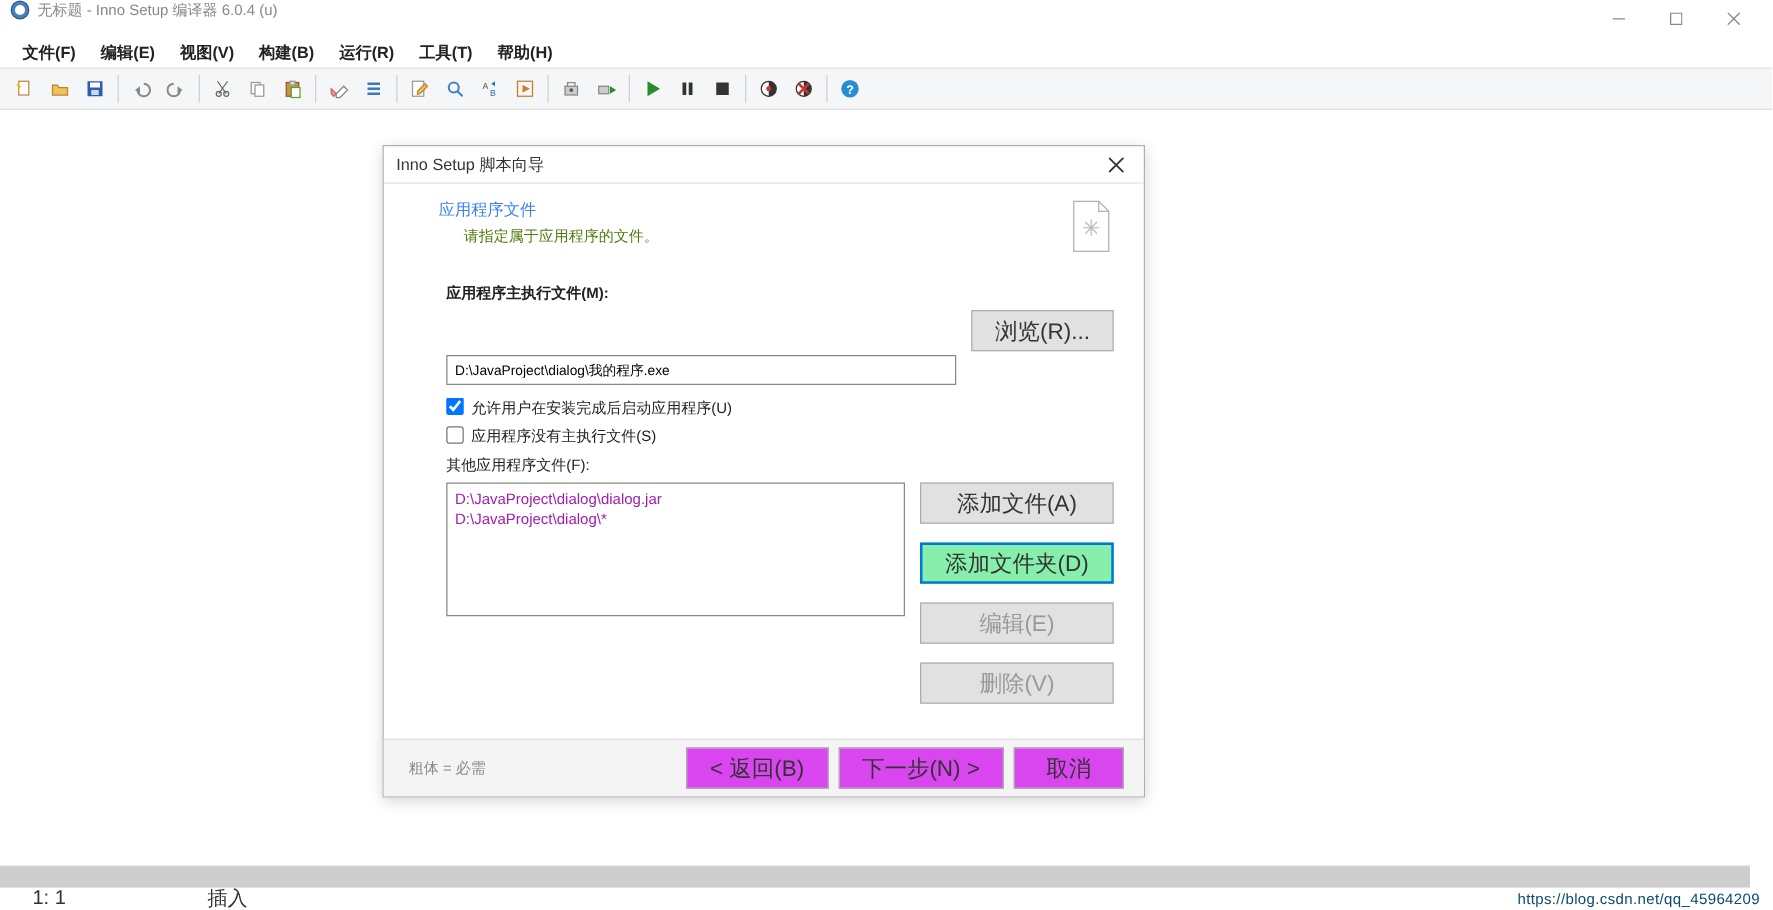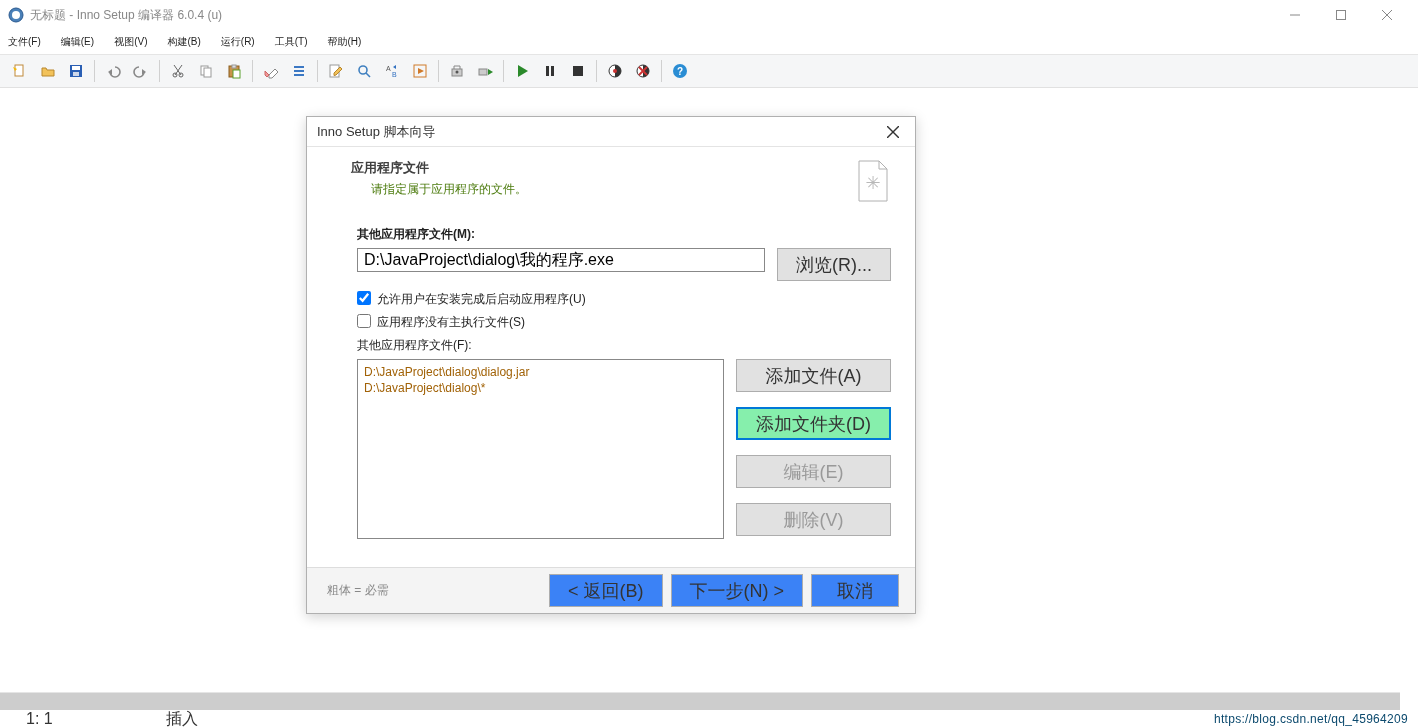--- a/index.html
+++ b/index.html
@@ -1,25 +1,25 @@
 <!DOCTYPE html>
 <html><head>
 <meta charset="utf-8">
 <style>
 * { box-sizing: border-box; margin: 0; padding: 0; font-family: "Microsoft YaHei", "Segoe UI", Tahoma, sans-serif; }
 body { background: #fff; font-size: 12px; overflow: hidden; width: 1418px; height: 728px; position: relative; }
 
-.titlebar { height: 30px; display: flex; align-items: center; padding: 0 8px; color: #888; }
+.titlebar { height: 30px; display: flex; align-items: flex-start; padding: 0 8px; color: #888; }
 .titlebar .app-icon { width: 16px; height: 16px; margin-right: 6px; }
 .titlebar .title-text { flex: 1; }
 .win-controls { display: flex; }
 .win-controls .wc { width: 46px; height: 30px; display: flex; align-items: center; justify-content: center; color: #888; }
 .win-controls .wc svg { width: 10px; height: 10px; }
 
-.menubar { height: 24px; display: flex; align-items: center; padding: 0 0; gap: 4px; color: #222; font-size: 10px; }
+.menubar { height: 24px; display: flex; align-items: center; padding: 0 10px; gap: 4px; color: #222; font-size: 13px; font-weight: bold; }
 .menubar .mi { padding: 2px 8px; }
 
 .toolbar { height: 34px; background: #f5f6f7; border-top: 1px solid #e5e5e5; border-bottom: 1px solid #e1e1e1; display: flex; align-items: center; padding: 0 6px; }
 .toolbar .tb { width: 24px; height: 24px; margin: 0 2px; display: flex; align-items: center; justify-content: center; }
 .toolbar .sep { width: 1px; height: 22px; background: #d0d0d0; margin: 0 4px; }
 .tb svg { width: 16px; height: 16px; }
 
 .workarea { position: absolute; left: 0; right: 0; top: 88px; bottom: 36px; background: #fff; }
 .scrollbar-h { position: absolute; left: 0; right: 18px; bottom: 18px; height: 18px; background: #f0f0f0; border-top: 1px solid #e5e5e5; }
 .scrollbar-h .thumb { position: absolute; left: 0; width: 100%; height: 100%; background: #cdcdcd; }
@@ -27,40 +27,40 @@
 .statusbar { position: absolute; left: 0; right: 0; bottom: 0; height: 18px; display: flex; align-items: center; padding: 0 26px; color: #333; font-size: 16px; }
 .statusbar .pos { width: 140px; }
 
 .dialog { position: absolute; left: 306px; top: 116px; width: 610px; background: #fff; border: 1px solid #b0b0b0; box-shadow: 0 3px 12px rgba(0,0,0,.18); }
 .dlg-titlebar { height: 30px; display: flex; align-items: center; padding: 0 10px; border-bottom: 1px solid #e4e4e4; }
 .dlg-titlebar .t { flex: 1; color: #333; font-size: 13px; }
 .dlg-close { width: 24px; height: 24px; display: flex; align-items: center; justify-content: center; color: #333; }
 
 .dlg-header { padding: 12px 18px 14px 44px; display: flex; }
 .dlg-header .htxt { flex: 1; }
-.dlg-header .htitle { font-weight: bold; font-size: 13px; color: #404040; }
+.dlg-header .htitle { font-weight: normal; font-size: 13px; color: #3b82f6; }
 .dlg-header .hdesc { font-size: 12px; color: #4d7c0f; margin: 4px 0 0 20px; }
 .dlg-header .doc-icon { width: 36px; margin-left: 10px; margin-right: 6px; }
 
 .dlg-body { padding: 6px 24px 18px 50px; }
 .label { font-size: 12px; color: #222; margin-bottom: 5px; display: block; }
 .label.bold { font-weight: bold; }
 .row { display: flex; gap: 12px; align-items: flex-start; margin-bottom: 10px; }
-.text-input { flex: 1; height: 24px; border: 1px solid #888; padding: 0 6px; font-size: 16px; }
+.text-input { flex: 1; height: 24px; border: 1px solid #888; padding: 0 6px; font-size: 11px; margin-top: 36px; }
 .btn { height: 33px; min-width: 102px; background: #e1e1e1; border: 1px solid #adadad; font-size: 18px; color: #333; padding: 0 18px; cursor: default; }
 .btn:disabled { color: #999; }
 .btn.focus { border: 2px solid #0078d7; background: #86efac; }
 .check-row { display: flex; align-items: flex-start; gap: 6px; margin-bottom: 6px; font-size: 12px; color: #222; }
 .check-row input { width: 14px; height: 14px; }
-.listbox { flex: 1; height: 180px; border: 1px solid #888; padding: 4px 6px; font-size: 12px; color: #a16207; line-height: 16px; overflow: auto; }
+.listbox { flex: 1; height: 107px; border: 1px solid #888; padding: 4px 6px; font-size: 12px; color: #a21caf; line-height: 16px; overflow: auto; }
 .side-btns { display: flex; flex-direction: column; gap: 15px; }
 
 .dlg-footer { border-top: 1px solid #ddd; height: 46px; display: flex; align-items: center; padding: 0 16px; background: #f4f4f4; }
 .foot-hint { flex: 1; color: #888; font-size: 12px; padding-left: 4px; }
-.dlg-footer .btn { min-width: 88px; margin-left: 8px; background: #3b82f6; }
+.dlg-footer .btn { min-width: 88px; margin-left: 8px; background: #d946ef; }
 
 .watermark { position: absolute; right: 10px; bottom: 2px; color: #0c4a6e; font-size: 12px; letter-spacing: .3px; pointer-events: none; }
 </style>
 </head>
 <body>
 
 <div class="titlebar">
   <span class="app-icon">
     <svg viewBox="0 0 16 16">
         <circle cx="8" cy="8" r="7" fill="#4a80b8" stroke="#2a5a90"></circle>
@@ -277,21 +277,21 @@
     <div class="doc-icon">
       <svg viewBox="0 0 36 44">
           <path d="M4 2h20l8 8v32H4z" fill="#fff" stroke="#b0b0b0"></path>
           <path d="M24 2v8h8" fill="none" stroke="#b0b0b0"></path>
           <text x="18" y="30" text-anchor="middle" font-size="18" fill="#b8b8b8">✳</text>
         </svg>
     </div>
   </div>
 
   <div class="dlg-body">
-    <span class="label bold">其他应用程序文件(M):</span>
+    <span class="label bold">应用程序主执行文件(M):</span>
     <div class="row">
       <input class="text-input" type="text" value="D:\JavaProject\dialog\我的程序.exe" style="">
       <button class="btn">浏览(R)...</button>
     </div>
 
     <label class="check-row">
       <input type="checkbox" checked="" style="">
       <span>允许用户在安装完成后启动应用程序(U)</span>
     </label>
     <label class="check-row">

